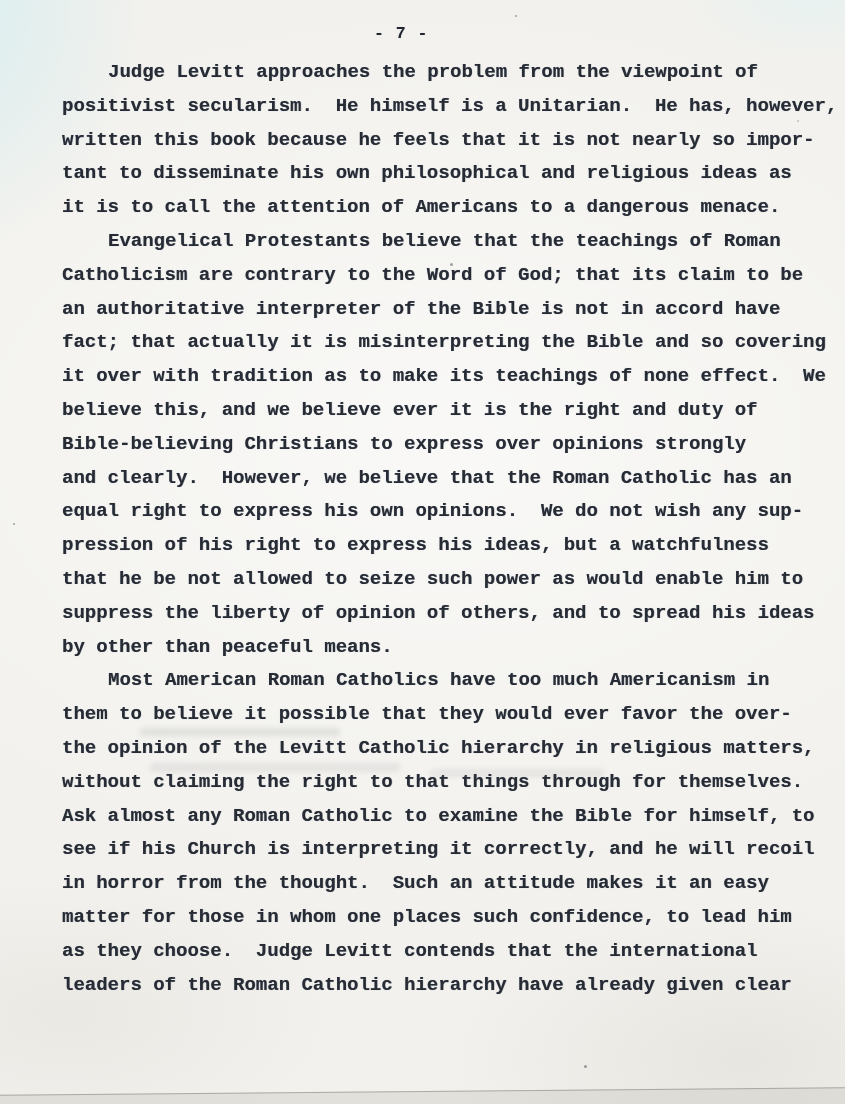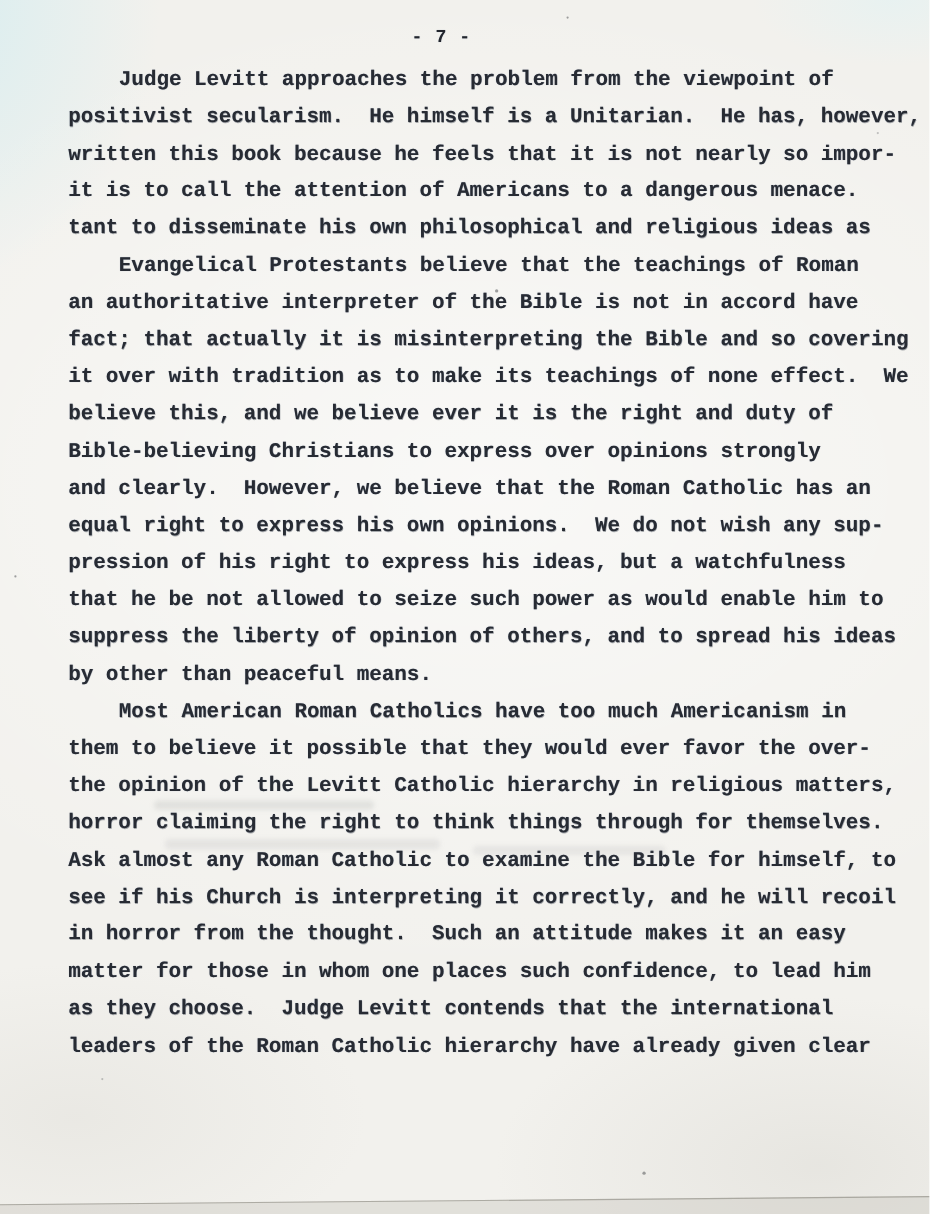--- a/index.html
+++ b/index.html
@@ -86,38 +86,39 @@
 </head>
 <body>
 
 <div class="page">
   <div class="page-number">- 7 -</div>
 
   <div class="doc-body">
       <div class="line first">Judge Levitt approaches the problem from the viewpoint of</div>
       <div class="line">positivist secularism.  He himself is a Unitarian.  He has, however,</div>
       <div class="line">written this book because he feels that it is not nearly so impor-</div>
+      <div class="line">tant to disseminate his own philosophical and religious ideas as</div>
       <div class="line">it is to call the attention of Americans to a dangerous menace.</div>
-      <div class="line">tant to disseminate his own philosophical and religious ideas as</div>
       <div class="line first">Evangelical Protestants believe that the teachings of Roman</div>
+      <div class="line">Catholicism are contrary to the Word of God; that its claim to be</div>
       <div class="line">an authoritative interpreter of the Bible is not in accord have</div>
       <div class="line">fact; that actually it is misinterpreting the Bible and so covering</div>
       <div class="line">it over with tradition as to make its teachings of none effect.  We</div>
       <div class="line">believe this, and we believe ever it is the right and duty of</div>
       <div class="line">Bible-believing Christians to express over opinions strongly</div>
       <div class="line">and clearly.  However, we believe that the Roman Catholic has an</div>
       <div class="line">equal right to express his own opinions.  We do not wish any sup-</div>
       <div class="line">pression of his right to express his ideas, but a watchfulness</div>
       <div class="line">that he be not allowed to seize such power as would enable him to</div>
       <div class="line">suppress the liberty of opinion of others, and to spread his ideas</div>
       <div class="line">by other than peaceful means.</div>
       <div class="line first">Most American Roman Catholics have too much Americanism in</div>
       <div class="line">them to believe it possible that they would ever favor the over-</div>
       <div class="line">the opinion of the Levitt Catholic hierarchy in religious matters,</div>
-      <div class="line">horror claiming the right to think things through for themselves.</div>
+      <div class="line">without claiming the right to that things through for themselves.</div>
       <div class="line">Ask almost any Roman Catholic to examine the Bible for himself, to</div>
       <div class="line">see if his Church is interpreting it correctly, and he will recoil</div>
       <div class="line">in horror from the thought.  Such an attitude makes it an easy</div>
       <div class="line">matter for those in whom one places such confidence, to lead him</div>
       <div class="line">as they choose.  Judge Levitt contends that the international</div>
       <div class="line">leaders of the Roman Catholic hierarchy have already given clear</div>
     </div>
 
   <div class="smudge s1"></div>
   <div class="smudge s2"></div>

